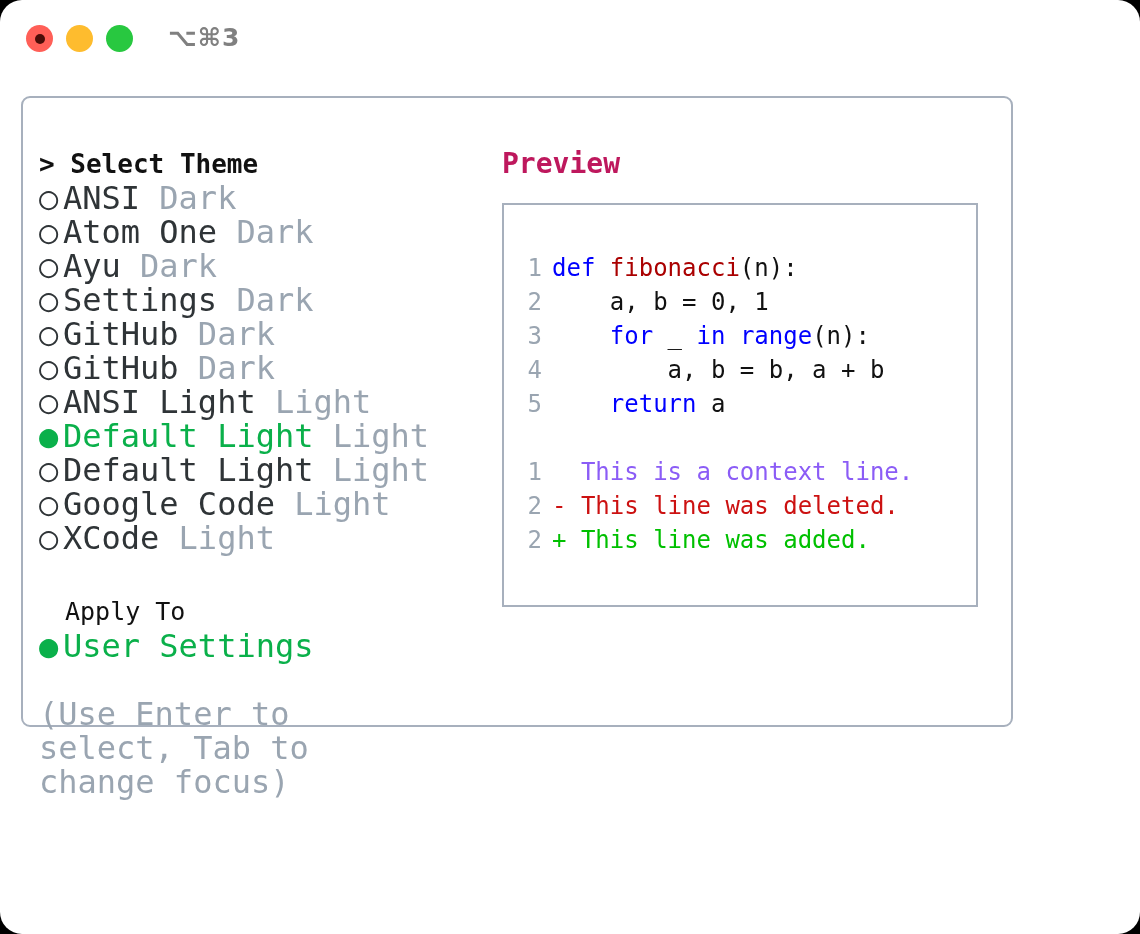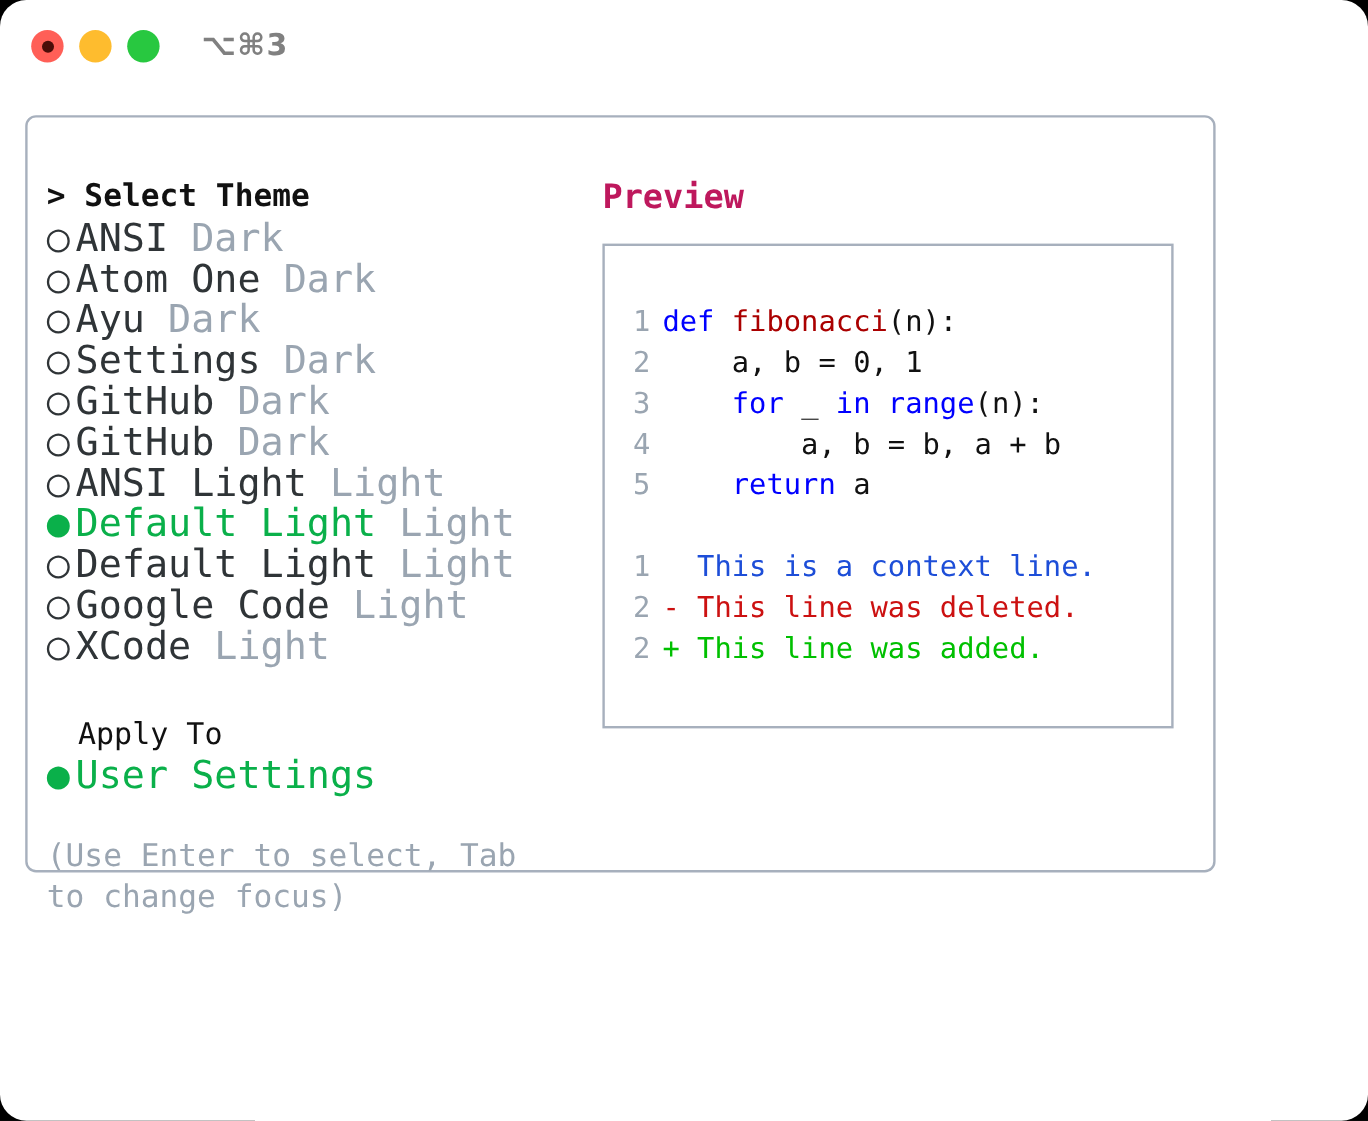--- a/index.html
+++ b/index.html
@@ -124,21 +124,21 @@
     color: #111111;
     line-height: 34px;
     white-space: pre;
     margin-top: 40px;
     padding-left: 26px;
   }
 
   .hint {
     margin-top: 34px;
     font-family: "DejaVu Sans Mono", monospace;
-    font-size: 26px;
+    font-size: 32px;
     line-height: 34px;
     color: #9aa5b1;
     width: 400px;
   }
 
   
   .right-col {
     position: absolute;
     left: 479px;
     top: 49px;
@@ -174,21 +174,21 @@
     display: inline-block;
     width: 20px;
     text-align: right;
     color: #9aa5b1;
     margin-right: 10px;
   }
   .kw   { color: #0000ff; }
   .fn   { color: #aa0000; }
   .pl   { color: #111111; }
   .blank-line { height: 34px; }
-  .diff-ctx { color: #1d4ed8; }
+  .diff-ctx { color: #8b5cf6; }
   .diff-del { color: #cc1111; }
   .diff-add { color: #00c000; }
 </style>
 </head>
 <body>
 
 <div class="window">
 
   <div class="titlebar">
     <div class="dots">

